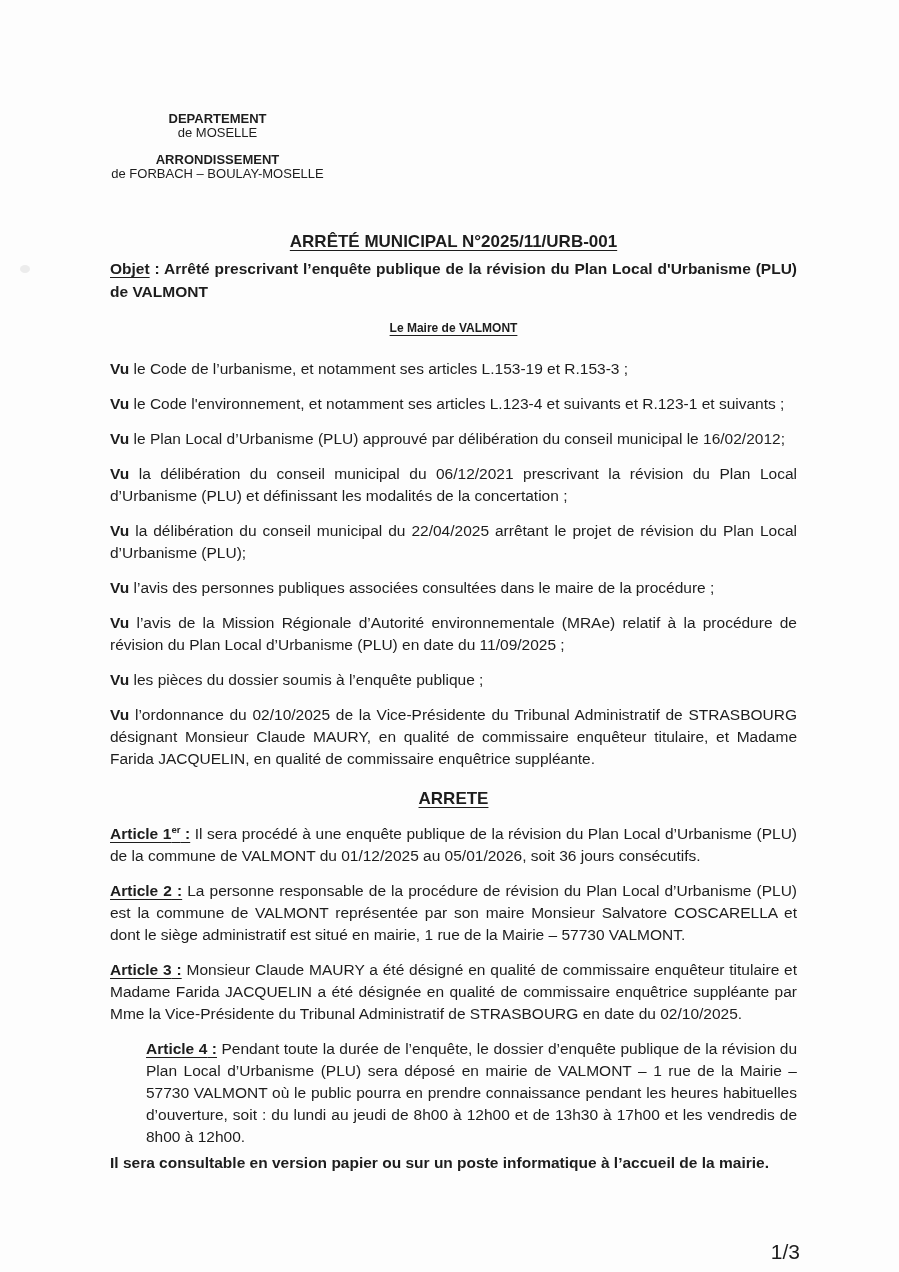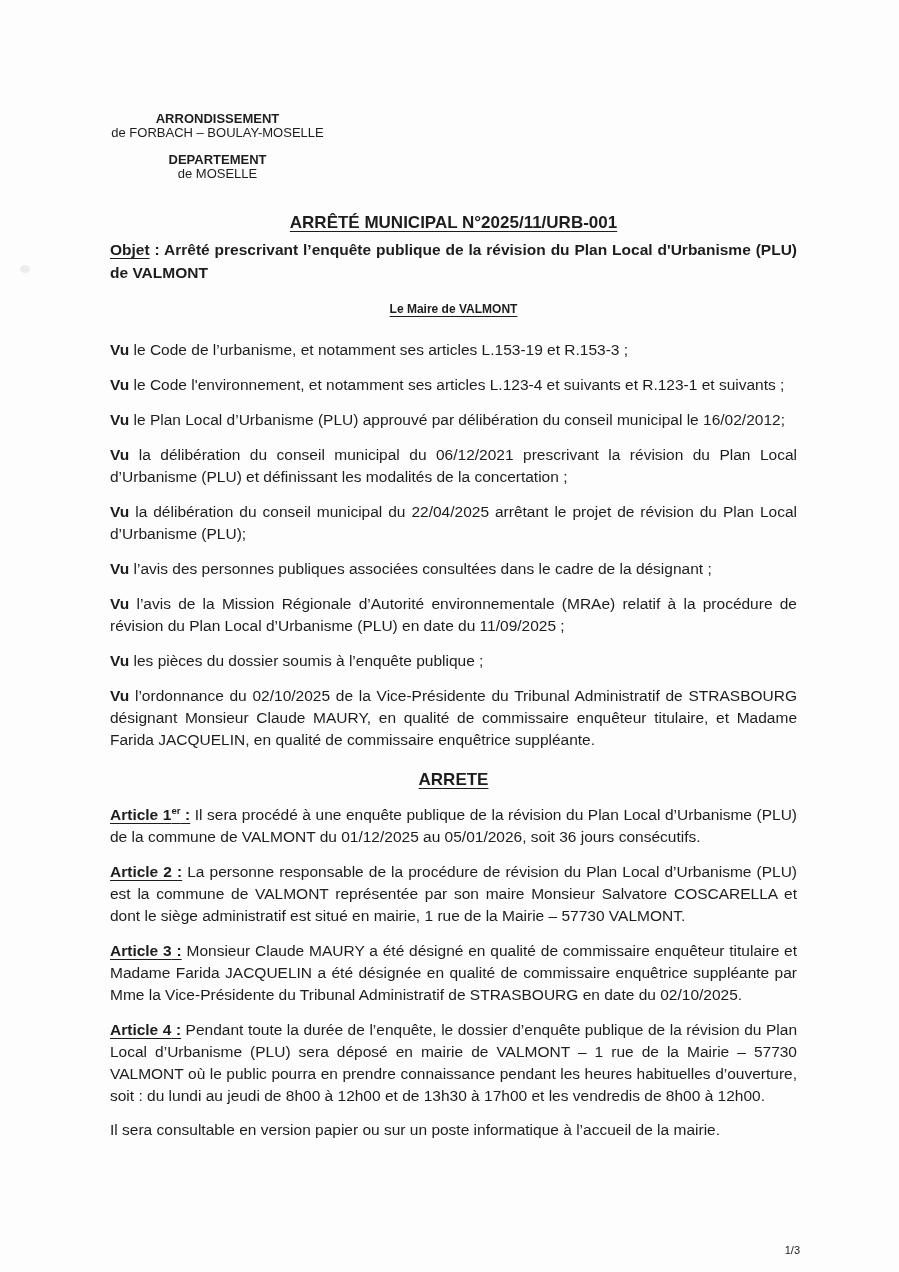--- a/index.html
+++ b/index.html
@@ -24,21 +24,21 @@
     text-align: center;
     font-size: 13px;
     line-height: 14px;
   }
   .lh-group { margin: 0 0 13px 0; }
   .lh-label { font-weight: bold; }
   .lh-value { font-weight: normal; }
 
   
   .doc-title {
-    margin: 32px 0 0 0;
+    margin: 51px 0 0 0;
     text-align: center;
     font-size: 17px;
     font-weight: bold;
     line-height: 20px;
   }
   .u { text-decoration: underline; text-underline-offset: 3px; }
 
   
   .objet {
     margin: 6px 0 0 0;
@@ -58,41 +58,41 @@
   }
 
   
   .para {
     margin: 0 0 13px 0;
     font-size: 15.5px;
     line-height: 22px;
     text-align: justify;
   }
   .para b { font-weight: bold; }
-  .para.tight { margin-bottom: 0; }
-  .para.no-gap { margin-top: 12px; }
+  .para.tight { margin-bottom: 0; margin-left: 36px; }
+  .para.no-gap { margin-top: 4px; font-weight: bold; }
 
   
   .arrete-heading {
     margin: 19px 0 14px 0;
     text-align: center;
     font-size: 17px;
     font-weight: bold;
     line-height: 20px;
   }
 
   .art-head { font-weight: bold; }
   .art-head sup { font-size: 0.62em; line-height: 0; }
 
   
   .page-number {
     position: absolute;
     right: 99px;
-    bottom: 16px;
-    font-size: 11px;
+    bottom: 8px;
+    font-size: 21px;
     margin-top: 8px;
   }
 
   
   .scan-speck {
     position: absolute;
     left: 20px;
     top: 265px;
     width: 10px;
     height: 8px;
@@ -102,41 +102,41 @@
 </style>
 </head>
 <body>
 
 <div class="page">
 
   <div class="scan-speck"></div>
 
   <div class="letterhead">
     <div class="lh-group">
+      <div class="lh-label">DEPARTEMENT</div>
+      <div class="lh-value">de MOSELLE</div>
+    </div>
+    <div class="lh-group">
       <div class="lh-label">ARRONDISSEMENT</div>
       <div class="lh-value">de FORBACH – BOULAY-MOSELLE</div>
-    </div>
-    <div class="lh-group">
-      <div class="lh-label">DEPARTEMENT</div>
-      <div class="lh-value">de MOSELLE</div>
     </div>
   </div>
 
   <h1 class="doc-title"><span class="u">ARRÊTÉ MUNICIPAL N°2025/11/URB-001</span></h1>
 
   <p class="objet"><span class="u">Objet</span> <span>: Arrêté prescrivant l’enquête publique de la révision du Plan Local d'Urbanisme (PLU) de VALMONT</span></p>
 
   <h2 class="subtitle"><span class="u">Le Maire de VALMONT</span></h2>
 
   <p class="para"><b>Vu</b> <span>le Code de l’urbanisme, et notamment ses articles L.153-19 et R.153-3 ;</span></p>
   <p class="para"><b>Vu</b> <span>le Code l'environnement, et notamment ses articles L.123-4 et suivants et R.123-1 et suivants ;</span></p>
   <p class="para"><b>Vu</b> <span>le Plan Local d’Urbanisme (PLU) approuvé par délibération du conseil municipal le 16/02/2012;</span></p>
   <p class="para"><b>Vu</b> <span>la délibération du conseil municipal du 06/12/2021 prescrivant la révision du Plan Local d’Urbanisme (PLU) et définissant les modalités de la concertation ;</span></p>
   <p class="para"><b>Vu</b> <span>la délibération du conseil municipal du 22/04/2025 arrêtant le projet de révision du Plan Local d’Urbanisme (PLU);</span></p>
-  <p class="para"><b>Vu</b> <span>l’avis des personnes publiques associées consultées dans le cadre de la désignant ;</span></p>
+  <p class="para"><b>Vu</b> <span>l’avis des personnes publiques associées consultées dans le maire de la procédure ;</span></p>
   <p class="para"><b>Vu</b> <span>l’avis de la Mission Régionale d’Autorité environnementale (MRAe) relatif à la procédure de révision du Plan Local d’Urbanisme (PLU) en date du 11/09/2025 ;</span></p>
   <p class="para"><b>Vu</b> <span>les pièces du dossier soumis à l’enquête publique ;</span></p>
   <p class="para"><b>Vu</b> <span>l’ordonnance du 02/10/2025 de la Vice-Présidente du Tribunal Administratif de STRASBOURG désignant Monsieur Claude MAURY, en qualité de commissaire enquêteur titulaire, et Madame Farida JACQUELIN, en qualité de commissaire enquêtrice suppléante.</span></p>
 
   <h2 class="arrete-heading"><span class="u">ARRETE</span></h2>
 
   <p class="para"><span class="art-head"><span class="u"><span>Article 1</span><sup>er</sup><span> :</span></span></span> <span>Il sera procédé à une enquête publique de la révision du Plan Local d’Urbanisme (PLU) de la commune de VALMONT du 01/12/2025 au 05/01/2026, soit 36 jours consécutifs.</span></p>
 
   <p class="para"><span class="art-head"><span class="u"><span>Article 2</span><sup></sup><span> :</span></span></span> <span>La personne responsable de la procédure de révision du Plan Local d’Urbanisme (PLU) est la commune de VALMONT représentée par son maire Monsieur Salvatore COSCARELLA et dont le siège administratif est situé en mairie, 1 rue de la Mairie – 57730 VALMONT.</span></p>
 

